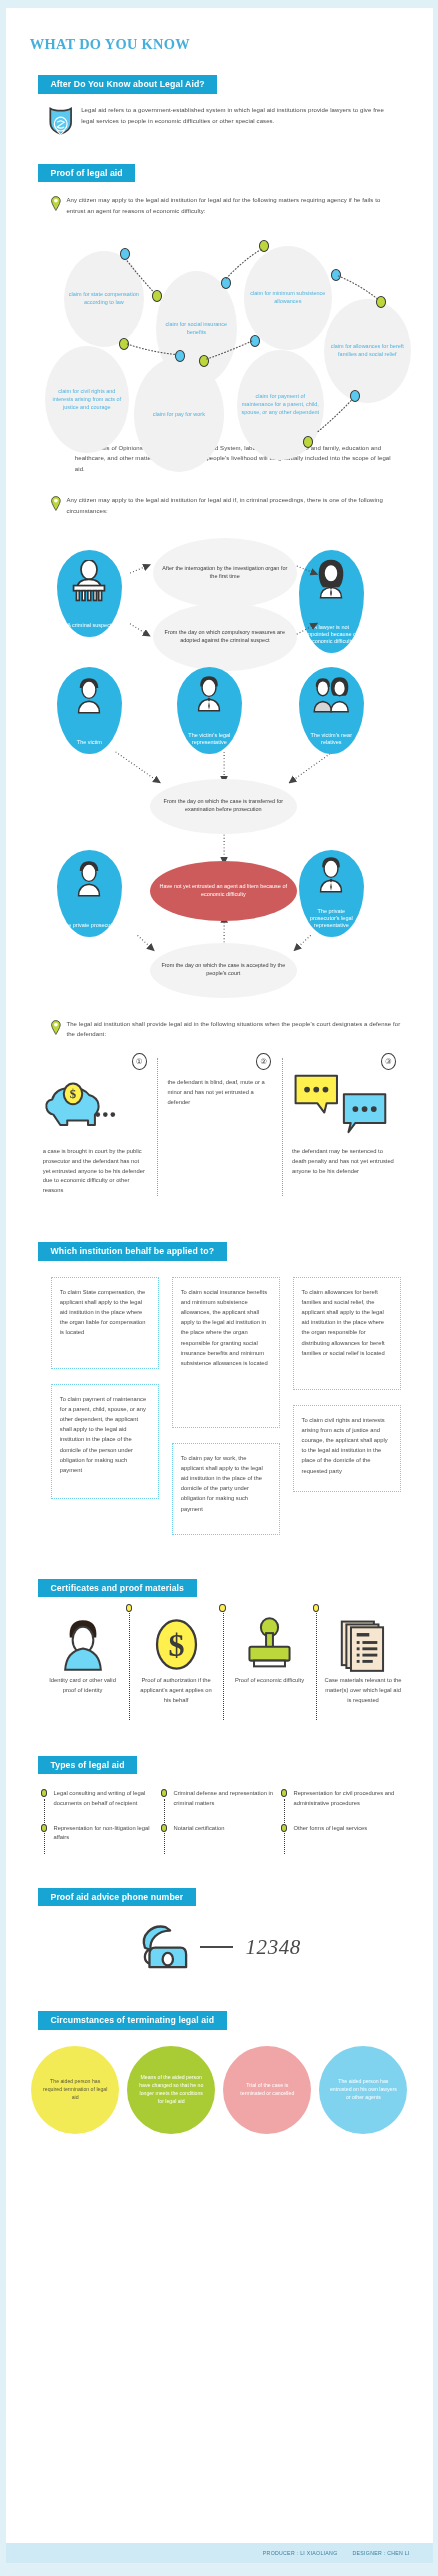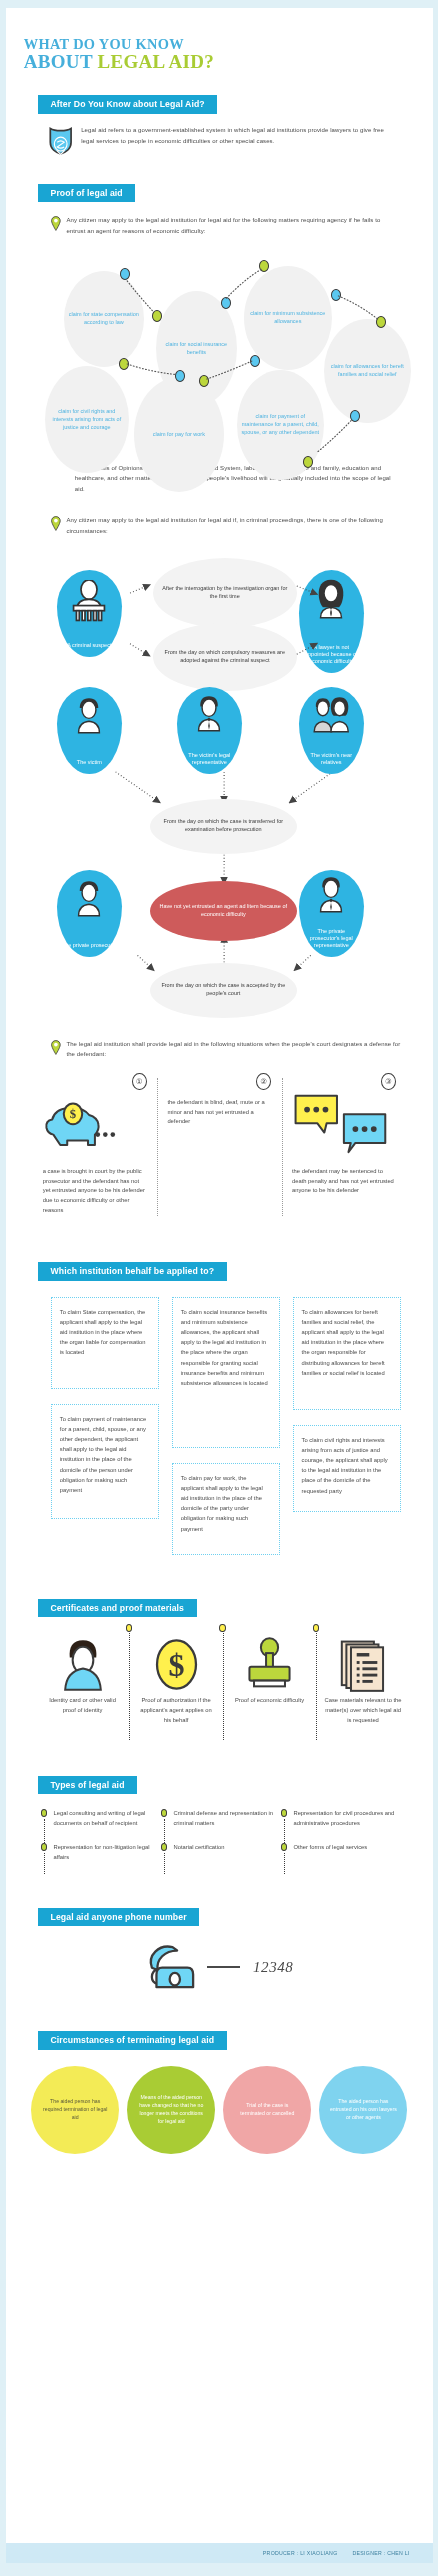--- a/index.html
+++ b/index.html
@@ -9,21 +9,21 @@
     background:#dff0f6;
     font-family:"Liberation Sans", sans-serif;
     position:relative;
   }
   .page {
     position:absolute; left:5.8px; top:8px;
     width:427px; height:2555px;
     background:#ffffff;
   }
   
-  .hero { padding:29px 0 0 18px; }
+  .hero { padding:29px 0 0 24px; }
   .hero .l1 {
     font-family:"Liberation Serif", serif;
     font-weight:bold; font-size:14.4px; letter-spacing:0.3px;
     color:#46afdb; line-height:1.05;
   }
   .hero .l2 {
     font-family:"Liberation Serif", serif;
     font-weight:bold; font-size:19px; letter-spacing:0.3px;
     line-height:1.05; color:#46afdb;
   }
@@ -130,21 +130,21 @@
   .tbul .ln {
     position:absolute; left:2.9px; top:9.2px; height:28px;
     border-left:1.2px dotted #3b3b3b;
   }
   .tcell .tx { font-size:5.8px; color:#4a4a4a; line-height:1.65; padding-left:2.3px; }
 
   
   .phone-row { display:flex; align-items:center; justify-content:center; margin-top:15px; }
   .phone-num {
     font-family:"Liberation Serif", serif; font-style:italic;
-    font-size:15px; color:#4a4a4a; letter-spacing:0.6px; margin-left:5.8px;
+    font-size:21px; color:#4a4a4a; letter-spacing:0.6px; margin-left:5.8px;
   }
   .dashbar { width:33px; height:2.3px; background:#4a4a4a; margin:0 7px; }
 
   
   .terms { margin:16px 25.4px 0 25.4px; display:flex; justify-content:space-between; }
   .term {
     width:88px; height:88px; border-radius:50%;
     display:flex; align-items:center; justify-content:center;
     text-align:center; color:#fff; font-size:5.2px; line-height:1.5; padding:10.4px;
   }
@@ -163,21 +163,20 @@
   }
 </style>
 </head>
 <body>
 
 <div class="page">
 
   
   <div class="hero">
     <div class="l1">WHAT DO YOU KNOW</div>
-    <div class="l2"><span>ABOUT </span><span class="green">LEGAL AID?</span></div>
   </div>
 
   
   <div style="height:23px"></div>
   <div class="banner">After Do You Know about Legal Aid?</div>
 
   <div class="shield-row">
     <div style="flex:0 0 25.4px;margin-right:8px;">
       <svg width="25.4" height="30" viewBox="0 0 44 52">
         <path d="M4 6 C12 11 32 11 40 6 L40 30 C40 42 30 48 22 50 C14 48 4 42 4 30 Z" fill="#5bc8f0" stroke="#3b3b3b" stroke-width="3"></path>
@@ -540,21 +539,21 @@
       <div class="tbul">
           <div class="dot"></div>
           <div class="ln" style="height:21px"></div>
         </div>
       <div class="tx">Other forms of legal services</div>
     </div>
   </div>
 
   
   <div style="height:30px"></div>
-  <div class="banner">Legal aid anyone phone number</div>
+  <div class="banner">Proof aid advice phone number</div>
 
   <div class="phone-row">
     <div>
       <svg width="55" height="50" viewBox="0 0 96 86">
         <path d="M12 46 q-6 -16 6 -28 q12 -12 30 -8 l8 6 q-16 0 -26 10 q-10 10 -8 24 z" fill="#6fd6f5" stroke="#3b3b3b" stroke-width="4" stroke-linejoin="round"></path>
         <path d="M22 48 q-10 4 -10 14 q0 10 10 12" fill="none" stroke="#3b3b3b" stroke-width="4"></path>
         <path d="M30 46 h44 q10 0 10 12 v22 h-64 v-22 q0 -12 10 -12 z" fill="#6fd6f5" stroke="#3b3b3b" stroke-width="4" stroke-linejoin="round"></path>
         <ellipse cx="52" cy="66" rx="9" ry="11" fill="#fff" stroke="#3b3b3b" stroke-width="4"></ellipse>
       </svg>
     </div>

